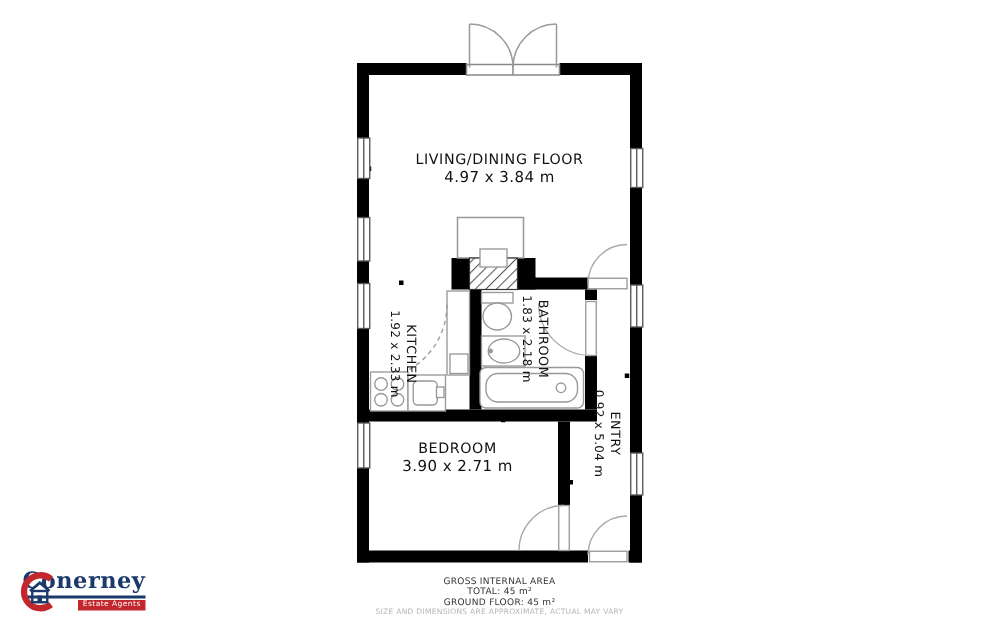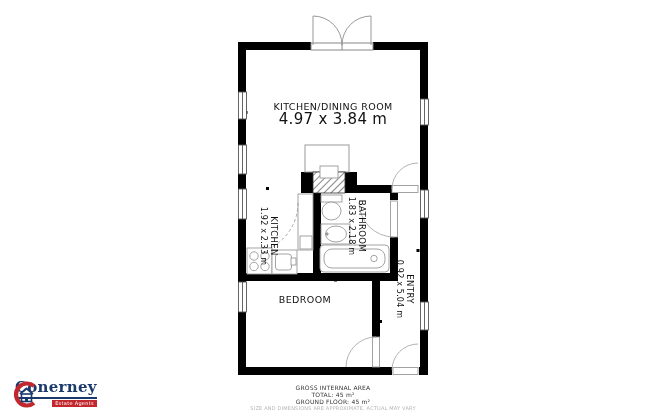--- a/index.html
+++ b/index.html
@@ -1,21 +1,21 @@
 <!DOCTYPE html>
 <html><head>
 <meta charset="utf-8">
 <style>
   html,body{margin:0;padding:0;background:#fff;}
   #stage{position:relative;width:668px;height:417px;background:#fff;overflow:hidden;
          font-family:"DejaVu Sans","Liberation Sans",sans-serif;}
   svg{position:absolute;left:0;top:0;}
   .hlabel{position:absolute;text-align:center;color:#111;}
   .hlabel .rname{font-size:9.5px;letter-spacing:.4px;line-height:13px;}
-  .hlabel .rdims{font-size:15px;letter-spacing:.3px;line-height:12px;}
+  .hlabel .rdims{font-size:10px;letter-spacing:.3px;line-height:12px;}
   .vlabel{position:absolute;text-align:center;white-space:nowrap;color:#111;
           transform:translate(-50%,-50%) rotate(90deg);}
   .vlabel .rname{font-size:8.5px;letter-spacing:.4px;line-height:11px;}
   .vlabel .rdims{font-size:8px;letter-spacing:.2px;line-height:10px;}
   .footer{position:absolute;left:213px;top:384px;width:240px;text-align:center;color:#333;}
   .footer .f1{font-size:6px;line-height:7px;letter-spacing:.2px;}
   .footer .f4{font-size:5px;line-height:7px;color:#b5b5b5;letter-spacing:.2px;}
   .logo{position:absolute;left:13px;top:379px;display:flex;align-items:flex-start;}
   .logo-mark{width:27px;height:27px;margin-top:2px;}
   .logo-textcol{display:flex;flex-direction:column;margin-left:2px;}
@@ -176,41 +176,42 @@
       </g>
       <g>
         <rect x="320" y="245" width="69" height="27" rx="4"></rect>
         <rect x="324" y="249" width="61" height="19" rx="8"></rect>
         <circle cx="374" cy="258.5" r="3.2"></circle>
       </g>
     </g>
   </svg>
 
   <div class="hlabel" style="left:238px;top:100px;width:190px;">
-    <div class="rname">KITCHEN/DINING ROOM</div>
+    <div class="rname">LIVING/DINING FLOOR</div>
     <div class="rdims">4.97 x 3.84 m</div>
   </div>
 
   <div class="vlabel" style="left:268px;top:236px;">
     <div class="rname">KITCHEN</div>
     <div class="rdims">1.92 x 2.33 m</div>
   </div>
 
   <div class="vlabel" style="left:356px;top:226px;">
     <div class="rname">BATHROOM</div>
     <div class="rdims">1.83 x 2.18 m</div>
   </div>
 
   <div class="vlabel" style="left:404px;top:289px;">
     <div class="rname">ENTRY</div>
     <div class="rdims">0.92 x 5.04 m</div>
   </div>
 
   <div class="hlabel" style="left:238px;top:293px;width:134px;">
     <div class="rname">BEDROOM</div>
+    <div class="rdims">3.90 x 2.71 m</div>
   </div>
 
   <div class="footer">
     <div class="f1">GROSS INTERNAL AREA</div>
     <div class="f1">TOTAL: 45 m²</div>
     <div class="f1">GROUND FLOOR: 45 m²</div>
     <div class="f4">SIZE AND DIMENSIONS ARE APPROXIMATE, ACTUAL MAY VARY</div>
   </div>
 
   <div class="logo">

